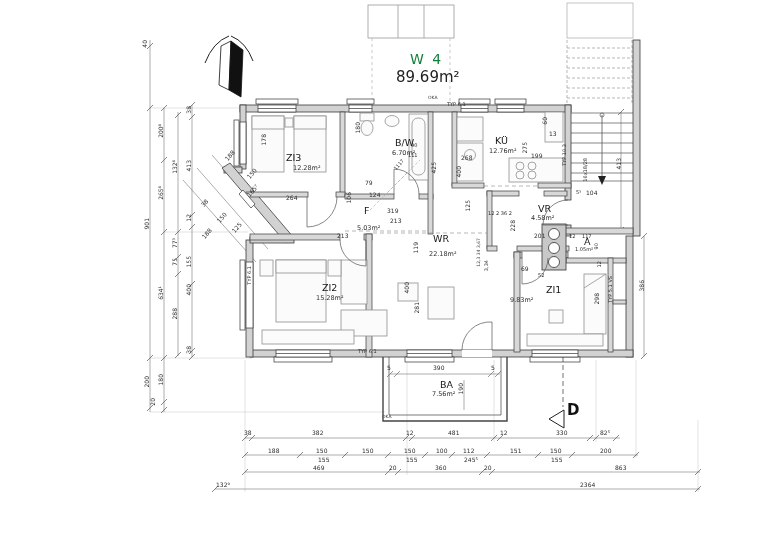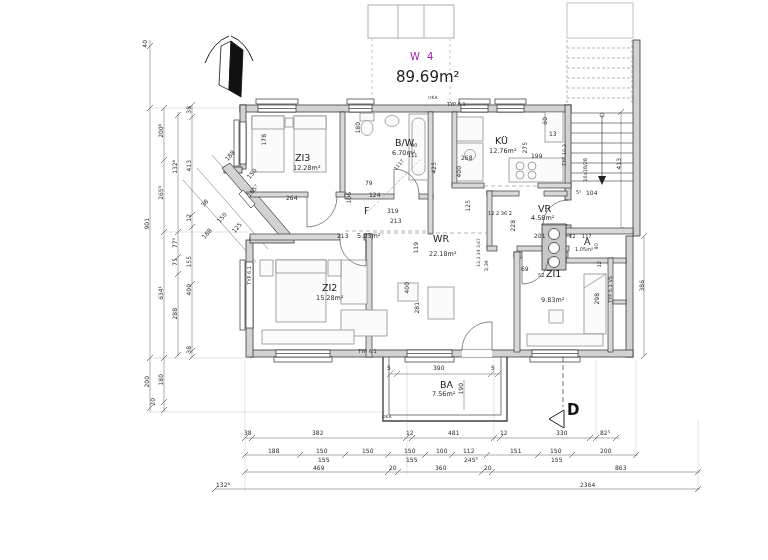--- a/index.html
+++ b/index.html
@@ -6,21 +6,21 @@
   body{width:768px;height:560px;background:#ffffff;position:relative;overflow:hidden;
        font-family:"DejaVu Sans",sans-serif;color:#2d2d2d;}
   #plansvg{position:absolute;left:0;top:0;}
   .lb{position:absolute;font-size:6px;line-height:1;color:#2d2d2d;white-space:nowrap;}
   .v{writing-mode:vertical-rl;transform:rotate(180deg);}
   .dg{transform:rotate(-49deg);transform-origin:left top;}
   .f5{font-size:5px;}
   .f45{font-size:4.5px;color:#444;}
   .rn{font-size:9.5px;color:#161616;}
   .ra{font-size:6.5px;color:#2d2d2d;}
-  .title1{font-size:10px;letter-spacing:2px;color:#a21caf;}
+  .title1{font-size:14px;letter-spacing:2px;color:#15803d;}
   .title2{font-size:15px;color:#222;}
   .sec{font-size:15px;font-weight:bold;color:#111;}
 </style>
 </head>
 <body>
 
 <svg id="plansvg" width="768" height="560" viewBox="0 0 768 560">
 
   <g stroke="#c4c4c4" stroke-width="0.5">
     <line x1="150" y1="108" x2="240" y2="108"></line>
@@ -244,36 +244,36 @@
 
   <g>
     <line x1="563" y1="357" x2="563" y2="407" stroke="#333" stroke-width="0.7" stroke-dasharray="5,3"></line>
     <polygon points="549,419 564,410 564,428" fill="#fff" stroke="#222" stroke-width="1"></polygon>
   </g>
 </svg>
 
 <span class="lb title1" style="left:410px;top:52px">W 4</span>
 <span class="lb title2" style="left:396px;top:70px">89.69m²</span>
 
-<span class="lb rn" style="left:295px;top:153px">ZI3</span>
+<span class="lb rn" style="left:286px;top:153px">ZI3</span>
 <span class="lb ra" style="left:293px;top:165px">12.28m²</span>
 <span class="lb rn" style="left:395px;top:138px">B/W</span>
 <span class="lb ra" style="left:392px;top:150px">6.70m²</span>
 <span class="lb rn" style="left:495px;top:136px">KÜ</span>
 <span class="lb ra" style="left:489px;top:148px">12.76m²</span>
 <span class="lb rn" style="left:364px;top:206px">F</span>
-<span class="lb ra" style="left:357px;top:233px">5.03m²</span>
+<span class="lb ra" style="left:357px;top:225px">5.03m²</span>
 <span class="lb rn" style="left:538px;top:204px">VR</span>
 <span class="lb ra" style="left:531px;top:215px">4.58m²</span>
 <span class="lb rn" style="left:433px;top:234px">WR</span>
 <span class="lb ra" style="left:429px;top:251px">22.18m²</span>
 <span class="lb rn" style="left:322px;top:283px">ZI2</span>
 <span class="lb ra" style="left:316px;top:295px">15.28m²</span>
-<span class="lb rn" style="left:546px;top:269px">ZI1</span>
-<span class="lb ra" style="left:541px;top:297px">9.83m²</span>
+<span class="lb rn" style="left:546px;top:285px">ZI1</span>
+<span class="lb ra" style="left:510px;top:297px">9.83m²</span>
 <span class="lb rn" style="left:584px;top:237px">A</span>
 <span class="lb f5" style="left:575px;top:247px">1.05m²</span>
 <span class="lb rn" style="left:440px;top:380px">BA</span>
 <span class="lb ra" style="left:432px;top:391px">7.56m²</span>
 
 <span class="lb v" style="left:142px;top:40px">40</span>
 <span class="lb v" style="left:144px;top:218px">901</span>
 <span class="lb v" style="left:144px;top:376px">200</span>
 <span class="lb v" style="left:150px;top:398px">20</span>
 <span class="lb v" style="left:158px;top:124px">200⁸</span>

